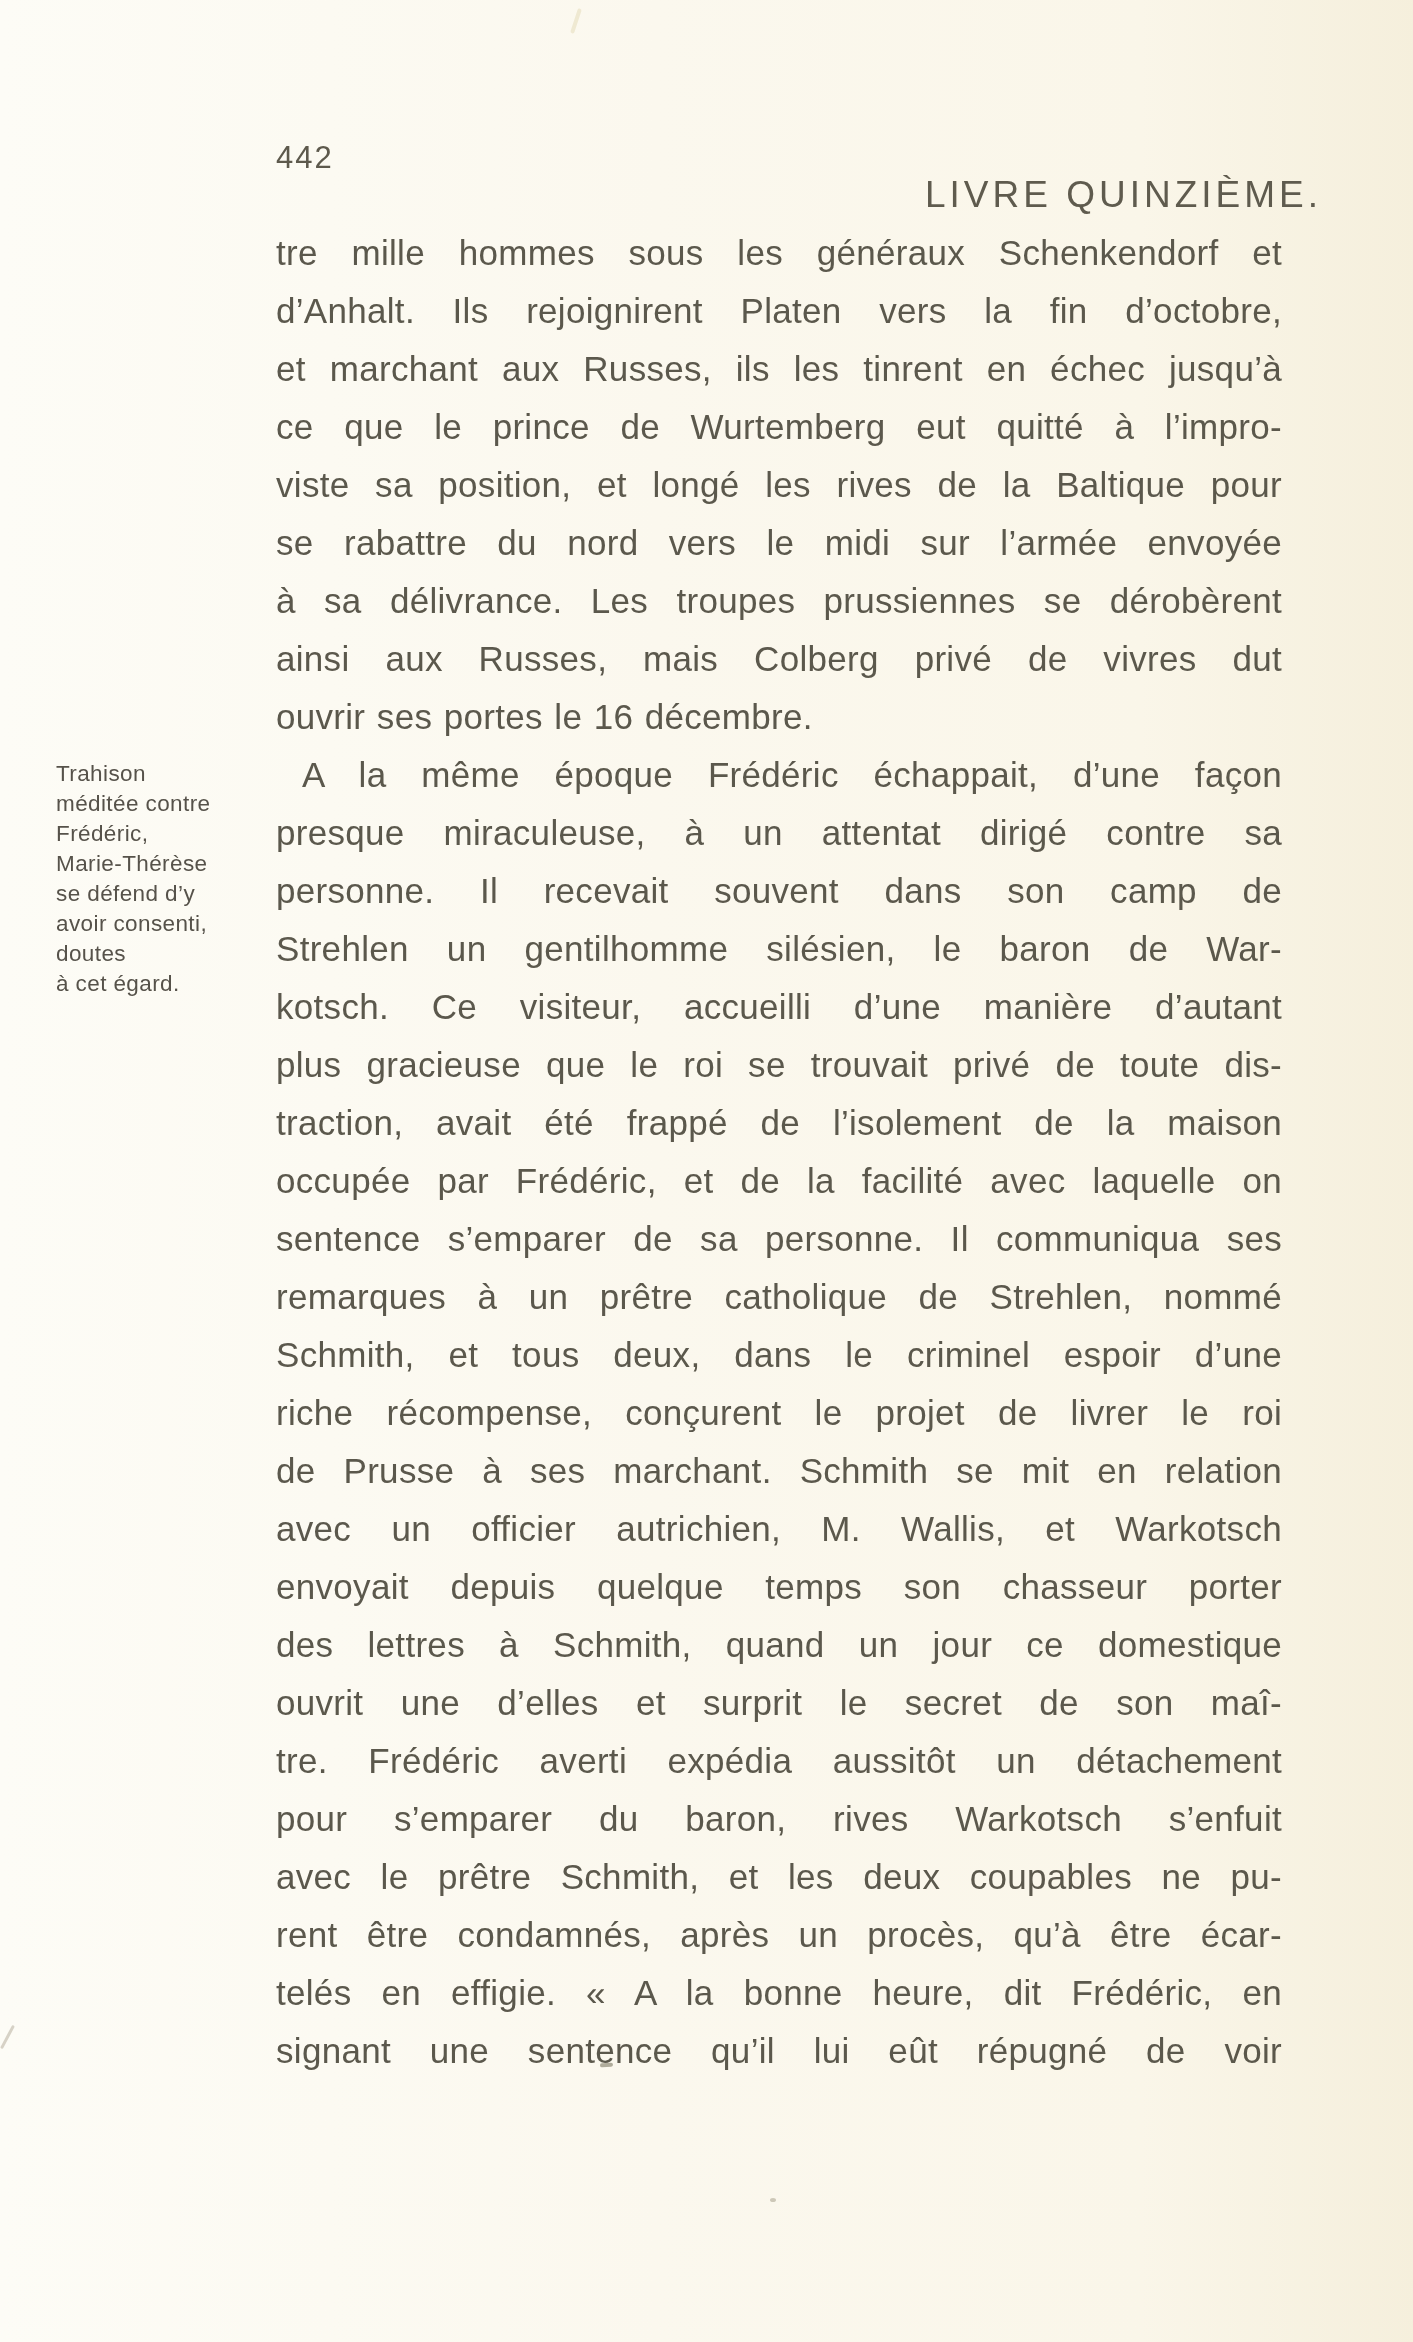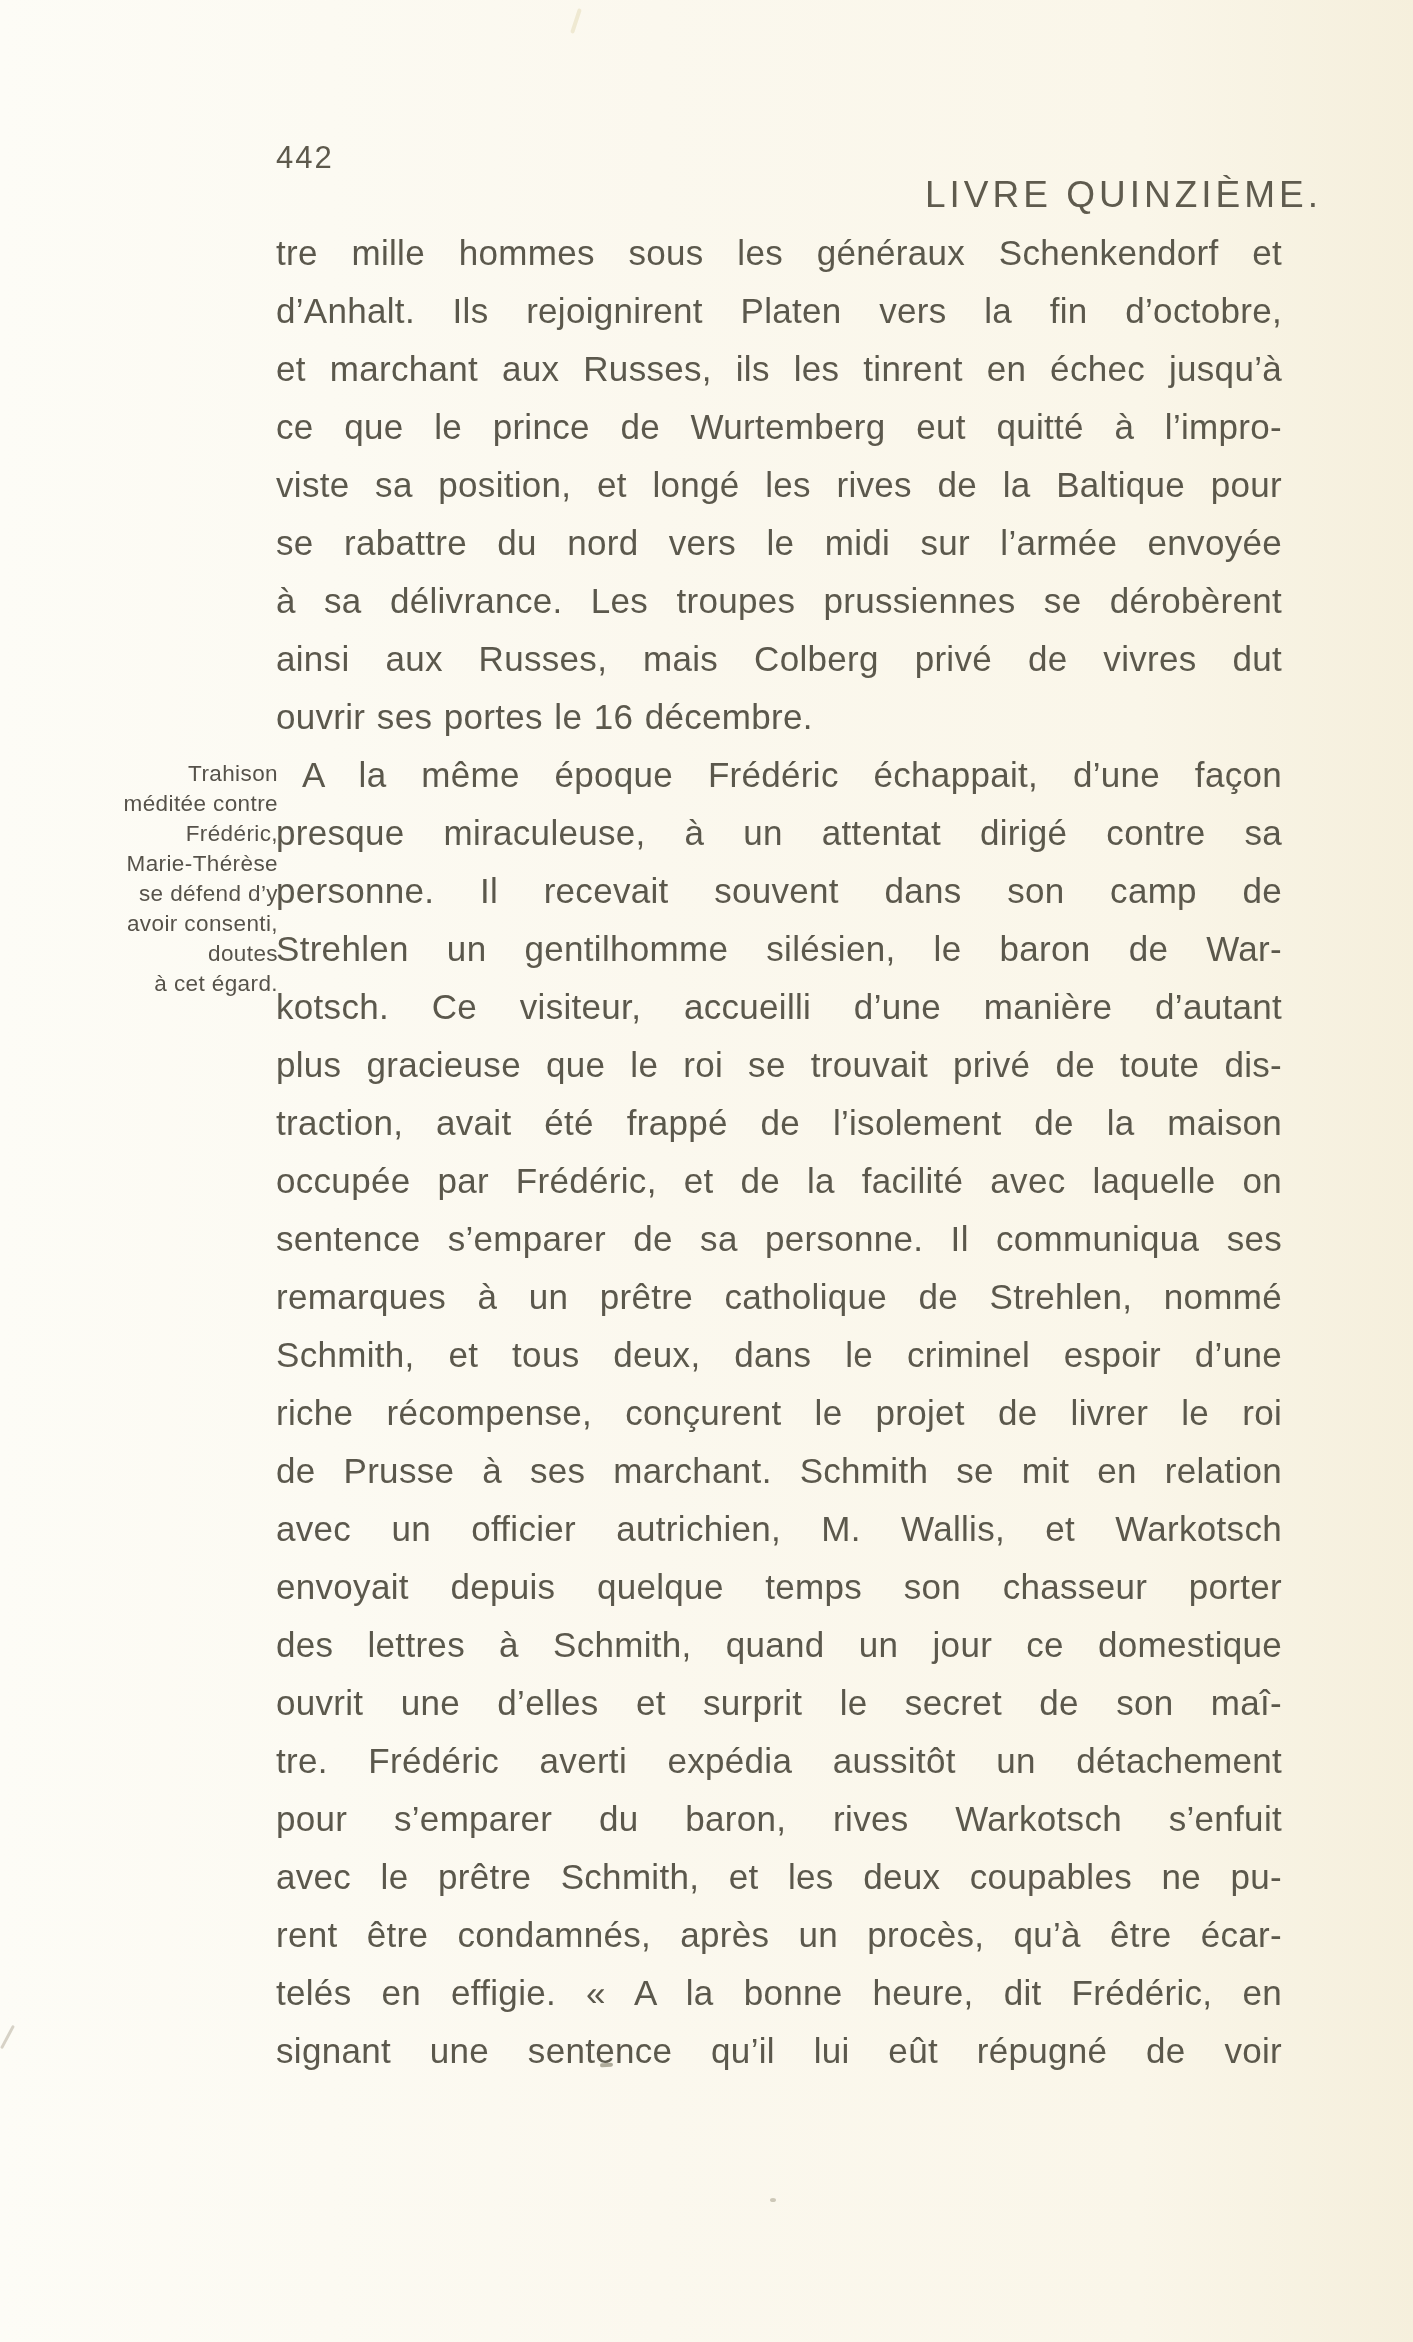--- a/index.html
+++ b/index.html
@@ -17,21 +17,21 @@
   .page-number{
     position:absolute;left:0;top:4px;
     font-size:31px;letter-spacing:2px;color:#5d594c;
   }
   .running-title{
     position:absolute;left:40px;top:2px;width:1006px;
     text-align:right;font-size:37px;letter-spacing:4px;color:#5f5b4e;margin-top:36px;
   }
   .margin-note{
     position:absolute;left:56px;top:759px;width:222px;
-    text-align:right;font-size:22.5px;line-height:30px;
+    text-align:left;font-size:22.5px;line-height:30px;
     color:#56524a;letter-spacing:0.4px;
   }
   .body-text{
     position:absolute;left:276px;top:224px;width:1006px;
     font-size:35px;line-height:58px;
     letter-spacing:0.3px;word-spacing:1.5px;
     color:rgba(79,75,64,0.93);
   }
   .bline{
     text-align:justify;

